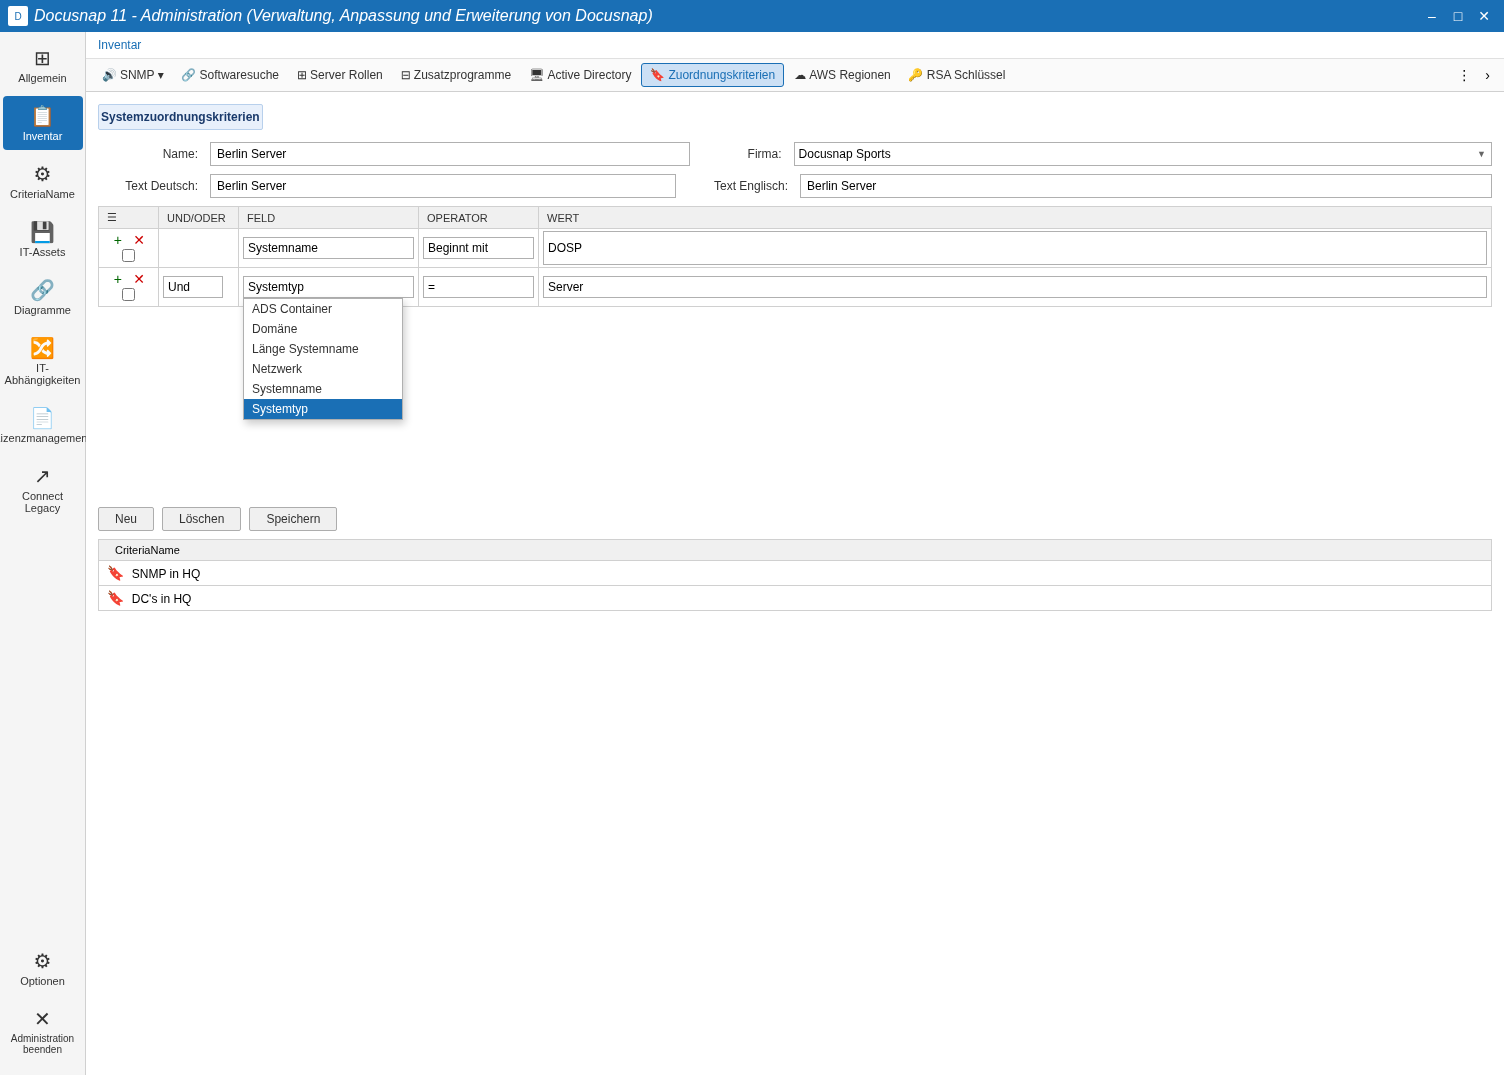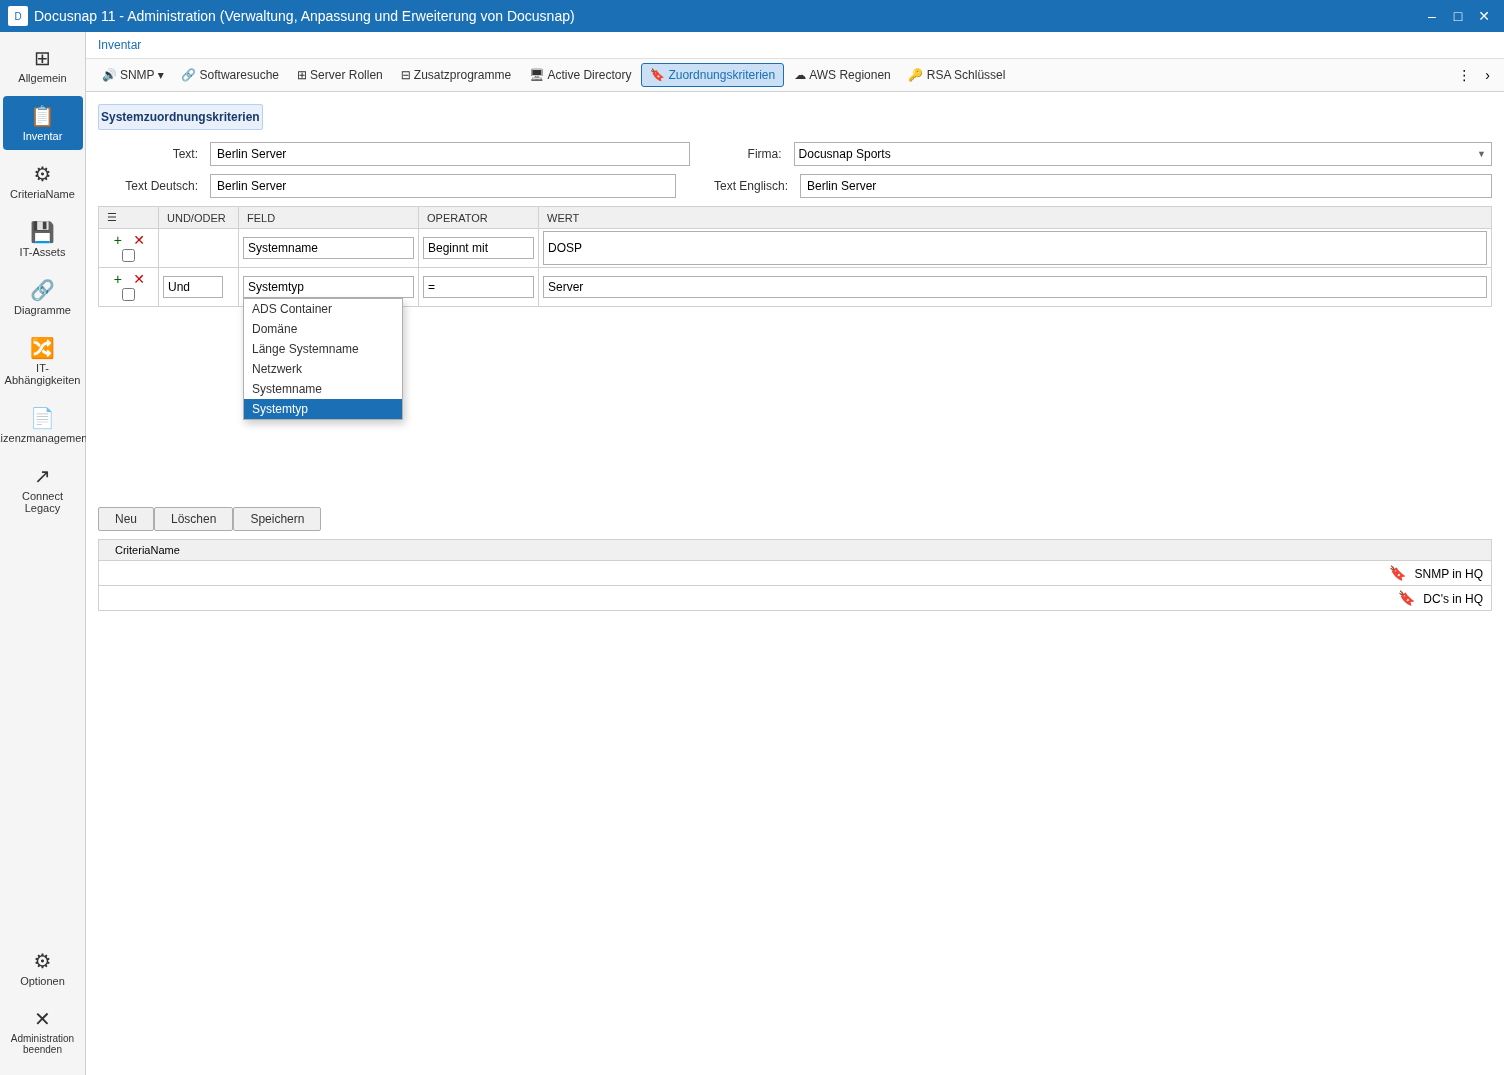--- a/index.html
+++ b/index.html
@@ -8,21 +8,21 @@
     
     #titlebar {
       background: #1a6fb5;
       color: white;
       height: 32px;
       display: flex;
       align-items: center;
       padding: 0 8px;
       gap: 6px;
     }
-    #titlebar .title { flex: 1; font-size: 14px; }
+    #titlebar .title { flex: 1; font-size: 16px; font-style: italic; }
     #titlebar .win-controls { display: flex; gap: 2px; }
     #titlebar .win-btn {
       width: 24px; height: 24px; background: transparent; border: none; color: white;
       cursor: pointer; font-size: 14px; display: flex; align-items: center; justify-content: center;
     }
 
     
     .app-icon {
       width: 20px; height: 20px; background: #fff; border-radius: 2px;
       display: flex; align-items: center; justify-content: center; font-size: 10px; color: #1a6fb5;
@@ -134,34 +134,34 @@
     .dropdown-overlay {
       position: absolute; background: white; border: 1px solid #b0b0b0;
       box-shadow: 2px 4px 8px rgba(0,0,0,0.2); z-index: 100; min-width: 160px;
     }
     .dropdown-overlay .dd-item {
       padding: 3px 8px; cursor: pointer; font-size: 12px; color: #333;
     }
     .dropdown-overlay .dd-item.selected { background: #1a6fb5; color: white; }
 
     
-    .btn-row { display: flex; margin: 8px 0; }
+    .btn-row { display: flex; gap: 8px; margin: 8px 0; }
     .action-button {
       padding: 4px 16px; border: 1px solid #adadad; background: #f0f0f0;
       cursor: pointer; font-size: 12px; border-radius: 2px; color: #333;
     }
 
     
     .lower-table { width: 100%; border-collapse: collapse; }
     .lower-table th {
       background: #f0f0f0; border: 1px solid #d0d0d0; padding: 4px 16px;
       font-size: 11px; font-weight: normal; text-align: left;
     }
     .lower-table td {
-      border: 1px solid #d0d0d0; padding: 4px 8px; font-size: 12px; text-align: right;
+      border: 1px solid #d0d0d0; padding: 4px 8px; font-size: 12px;
     }
     .lower-table tr.active-row td { background: #cce0f5; }
 
     .row-icon { font-size: 14px; margin-right: 4px; color: #1a6fb5; }
 
     
     .table-cell-rel { position: relative; }
 
     
     input[type=checkbox] { width: 13px; height: 13px; }
@@ -287,21 +287,21 @@
 
     <div id="tab-content">
 
       
       <div class="tab-header">
         <span>Systemzuordnungskriterien</span>
       </div>
 
       
       <div class="form-row">
-        <span class="form-label">Text:</span>
+        <span class="form-label">Name:</span>
         <input class="form-input" type="text" value="Berlin Server" style="">
         <span class="form-label" style="width:80px; text-align:right;">Firma:</span>
         <div class="select-wrapper" style="flex:1.5;">
           <select class="form-select" style="width:100%;">
             <option>Docusnap Sports</option>
           </select>
         </div>
       </div>
       <div class="form-row">
         <span class="form-label">Text Deutsch:</span>

